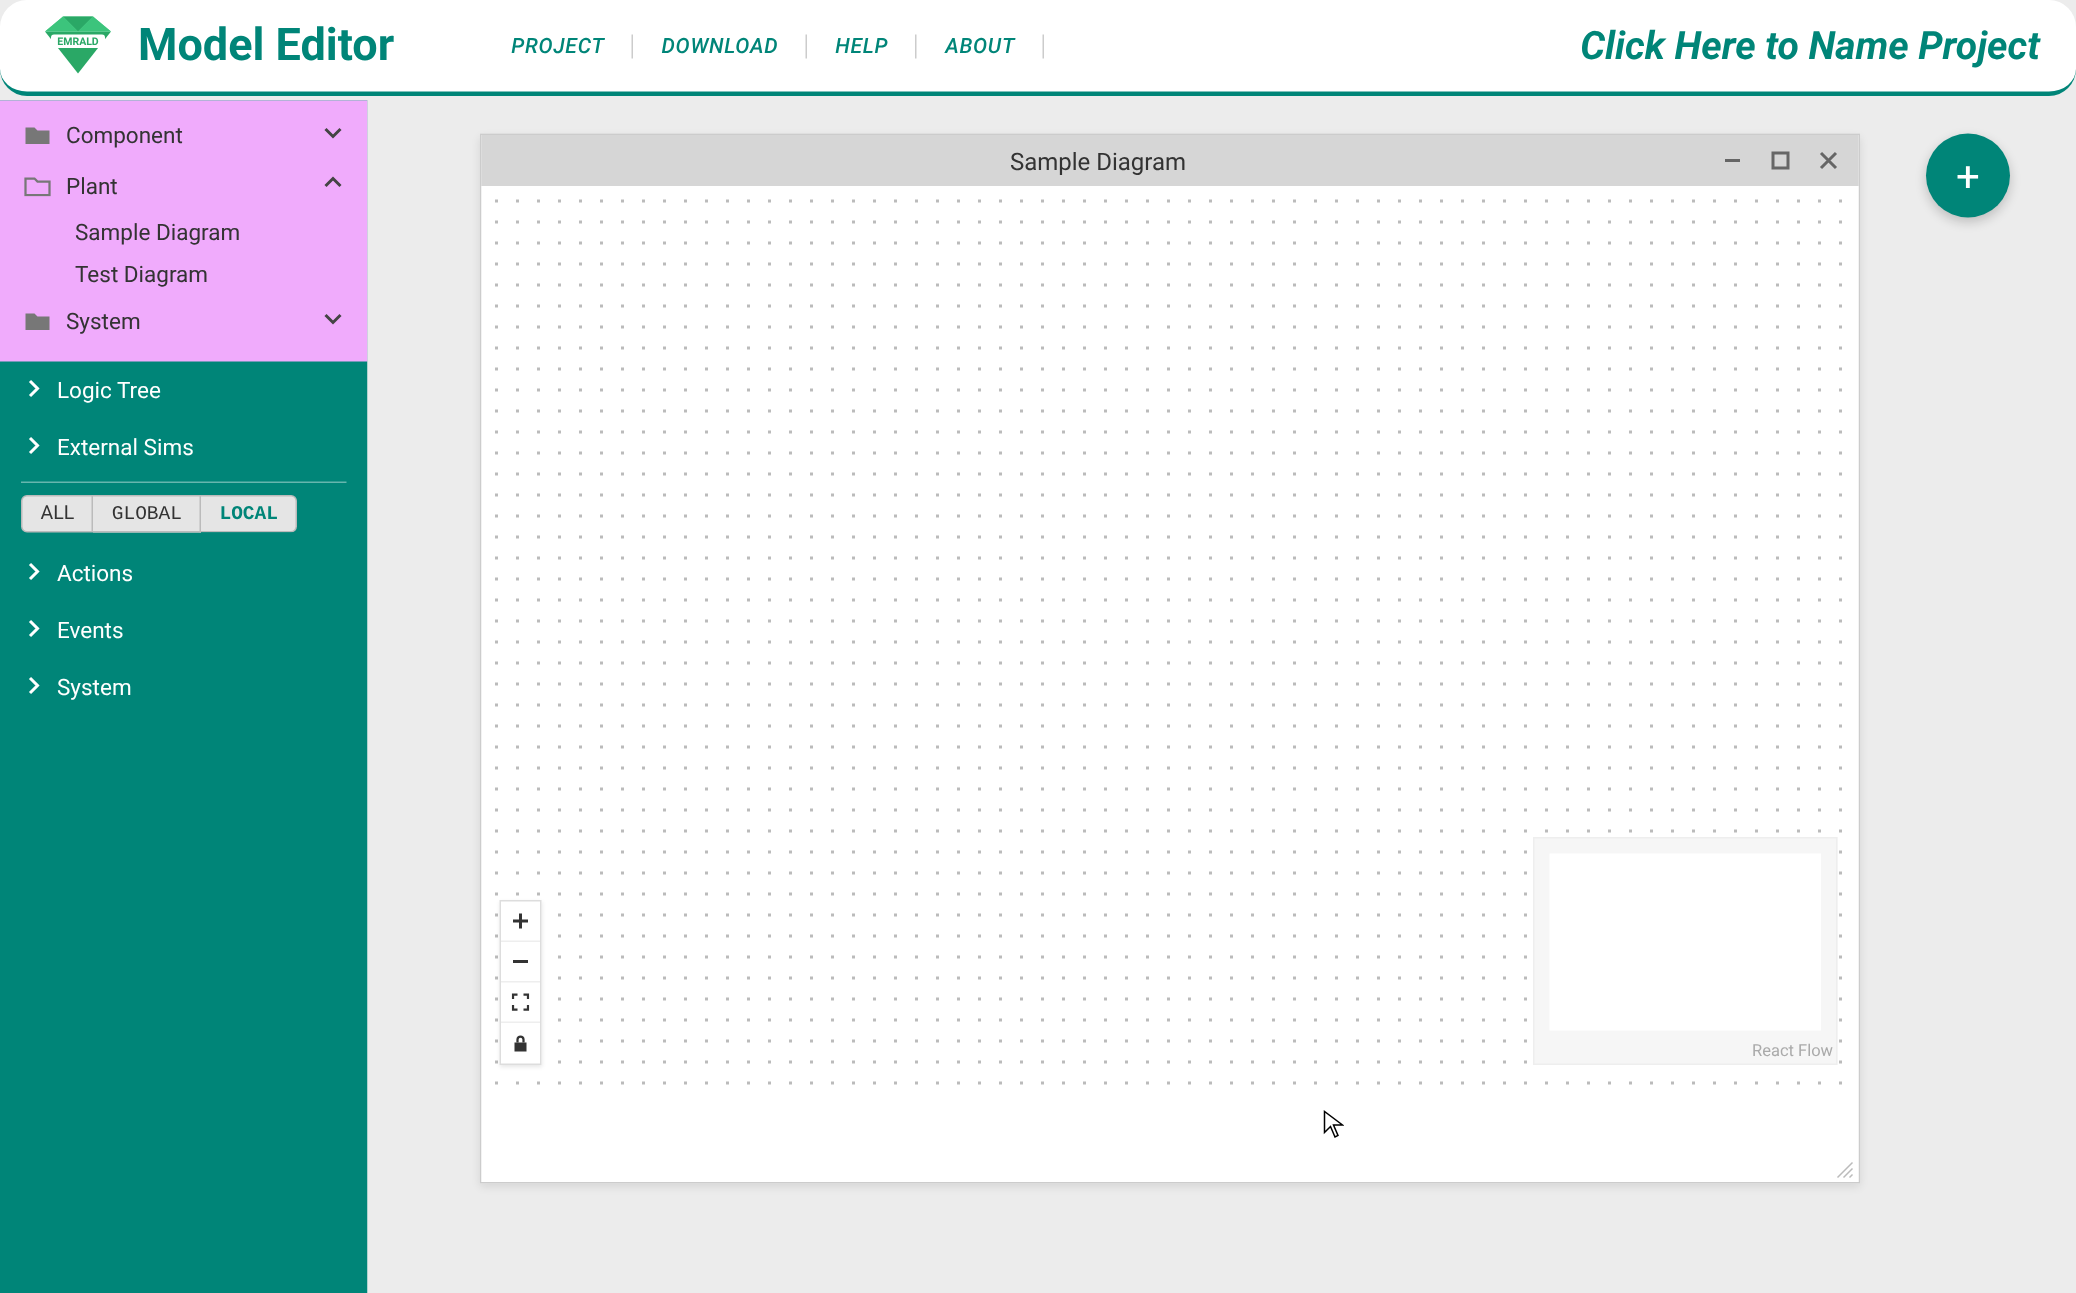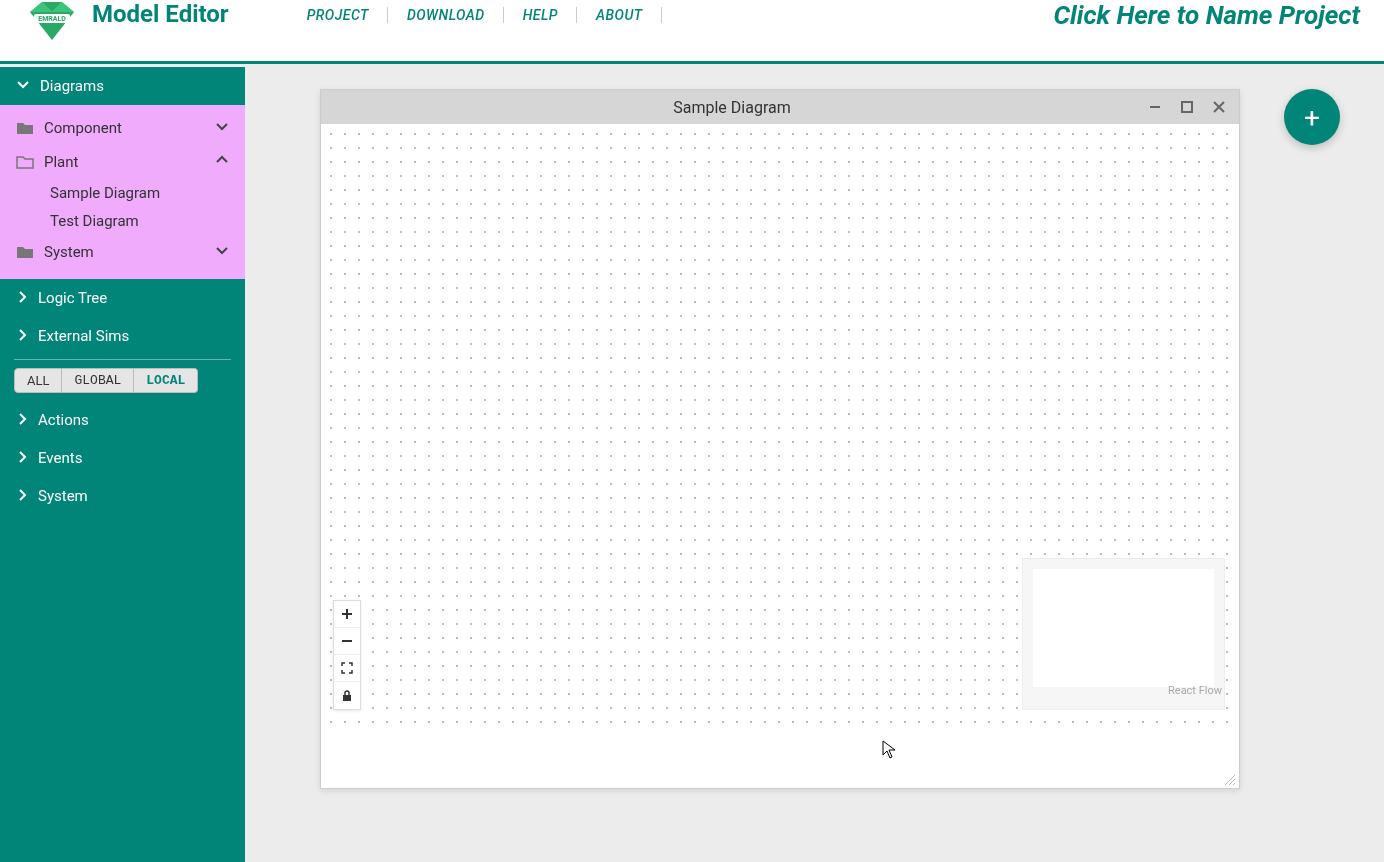--- a/index.html
+++ b/index.html
@@ -10,34 +10,35 @@
     height: 862px;
     overflow: hidden;
     position: relative;
   }
 
   
   .header {
     height: 64px;
     background: #fff;
     display: flex;
-    align-items: flex-start;
+    align-items: center;
     padding: 0 24px;
     border-bottom: 3px solid #008578;
+    border-radius: 18px;
   }
   .logo {
     width: 56px;
     height: 44px;
     position: relative;
     margin-right: 12px;
     display:flex;align-items:center;justify-content:center;
   }
   .app-title {
     color: #008578;
-    font-size: 24px;
+    font-size: 30px;
     font-weight: 700;
     margin-right: 40px;
   }
   .nav {
     display: flex;
     align-items: center;
     gap: 1px;
     flex: 1;
     margin-left: 20px;
     font-style: italic;
@@ -224,21 +225,21 @@
     border: 1px solid #eee;
   }
   .minimap-inner {
     position:absolute;
     top:10px;left:10px;right:10px;bottom:22px;
     background:#fff;
   }
   .rf-attr {
     position:absolute;
     right:2px;
-    bottom:12px;
+    bottom:2px;
     font-size:11px;
     color:#aaa;
   }
   .resize-handle {
     position:absolute;
     right:2px;
     bottom:2px;
     width:14px;height:14px;
     color:#bbb;
   }
@@ -273,28 +274,20 @@
     <div class="nav-item">DOWNLOAD</div>
     <div class="nav-item">HELP</div>
     <div class="nav-item">ABOUT</div>
     <div class="nav-right-spacer"></div>
     <div class="project-name">Click Here to Name Project</div>
   </div>
 </div>
 
 <div class="sidebar">
 
-  <div class="side-section">
-    <span class="chev">
-      <svg width="14" height="14" viewBox="0 0 14 14">
-          <path d="M2 5l5 5 5-5" stroke="#fff" stroke-width="2" fill="none"></path>
-        </svg>
-    </span>
-    <span>Diagrams</span>
-  </div>
 
   <div class="side-panel">
     <div class="tree-item">
       <span class="folder-icon">
         <svg width="18" height="14" viewBox="0 0 18 14">
             <path d="M1 2h6l2 2h8v9H1z" fill="#777"></path>
           </svg>
       </span>
       <span>Component</span>
       <span class="chev-toggle">

